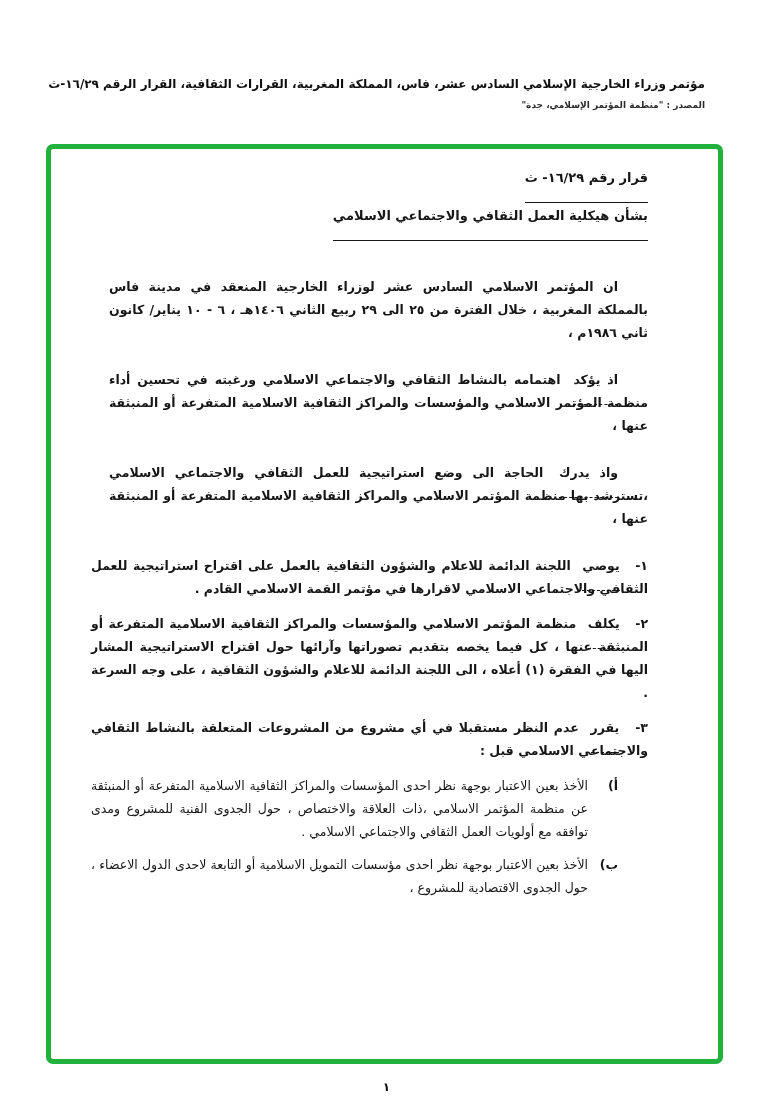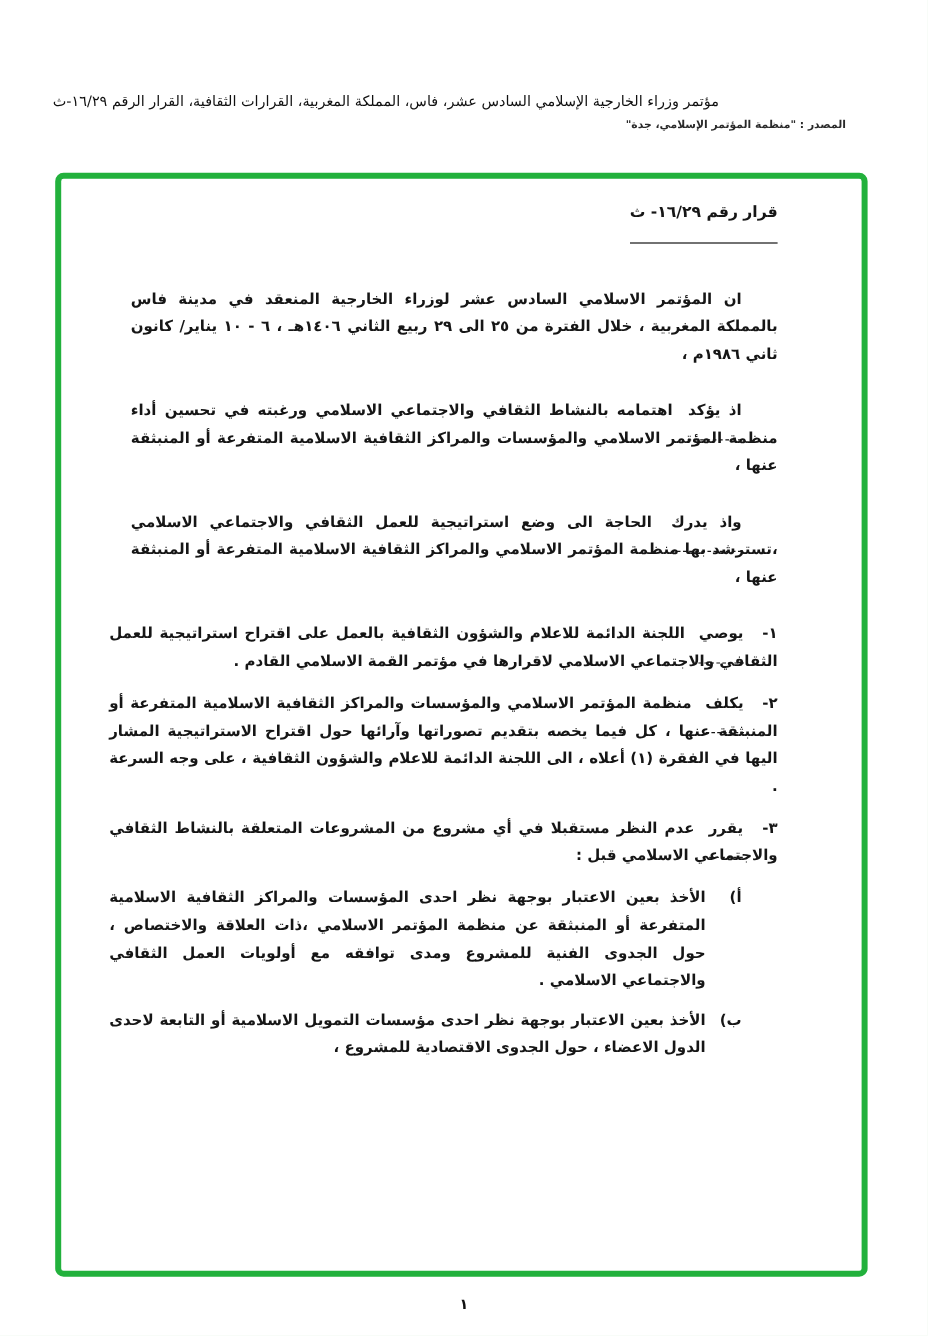--- a/index.html
+++ b/index.html
@@ -3,21 +3,21 @@
 <meta charset="utf-8">
 <style>
   html,body{margin:0;padding:0;background:#f4fbf4;}
   .page{
     width:773px;height:1113px;position:relative;background:#ffffff;
     font-family:"DejaVu Sans", sans-serif;direction:rtl;color:#161616;
     margin:0 auto;overflow:hidden;
   }
   .header{
     position:absolute;top:76px;right:68px;left:44px;
-    text-align:left;font-weight:normal;font-size:12px;line-height:16px;color:#101010;
+    text-align:right;font-weight:bold;font-size:12px;line-height:16px;color:#101010;
   }
   .source{
     position:absolute;top:100px;right:68px;
     font-size:9px;font-weight:bold;color:#2a2a2a;
   }
   .frame{
     position:absolute;top:144px;left:46px;width:677px;height:920px;
     border:5px solid #22b13c;border-radius:7px;box-sizing:border-box;
     padding:16px 70px 0 40px;
   }
@@ -30,38 +30,39 @@
   .para{
     font-size:12.5px;font-weight:bold;line-height:23px;
     text-align:justify;margin:0 0 24px 18px;
   }
   .indent{text-indent:30px;}
   .lead{border-bottom:1.5px dashed #161616;margin-left:6px;padding-bottom:17px;}
   .item{margin:0 0 12px 0;}
   .item .num{margin-left:10px;}
   .subitem{display:flex;margin:0 30px 10px 0;}
   .subitem .snum{width:30px;flex:0 0 30px;font-size:12.5px;font-weight:bold;line-height:23px;}
-  .subitem .stext{flex:1;font-size:12.5px;font-weight:bold;line-height:23px;text-align:justify;margin:0;}
+  .subitem .stext{flex:1;font-size:12.5px;font-weight:normal;line-height:23px;text-align:justify;margin:0;}
   .pagenum{
     position:absolute;top:1080px;left:0;width:100%;
     text-align:center;font-size:12px;font-weight:bold;color:#101010;
   }
 </style>
 </head>
 <body>
 
 <div class="page">
 
   <div class="header">مؤتمر وزراء الخارجية الإسلامي السادس عشر، فاس، المملكة المغربية، القرارات الثقافية، القرار الرقم ١٦/٢٩-ث</div>
   <div class="source">المصدر :  "منظمة المؤتمر الإسلامي، جدة"</div>
 
   <div class="frame" style="border-color: rgb(34, 177, 60);">
 
     <div class="titles">
       <div class="title u-solid">قرار رقم ١٦/٢٩- ث</div>
+      <div class="title u-solid">بشأن هيكلية العمل الثقافي والاجتماعي الاسلامي</div>
     </div>
 
     <p class="para indent">ان المؤتمر الاسلامي السادس عشر لوزراء الخارجية المنعقد في مدينة فاس بالمملكة المغربية ، خلال الفترة من ٢٥ الى ٢٩ ربيع الثاني ١٤٠٦هـ ، ٦ - ١٠ يناير/ كانون ثاني ١٩٨٦م ،</p>
 
     <p class="para indent">
       <span class="lead">اذ يؤكد</span>
       <span>اهتمامه بالنشاط الثقافي والاجتماعي الاسلامي ورغبته في تحسين أداء منظمة المؤتمر الاسلامي والمؤسسات والمراكز الثقافية الاسلامية المتفرعة أو المنبثقة عنها ،</span>
     </p>
 
     <p class="para indent">

